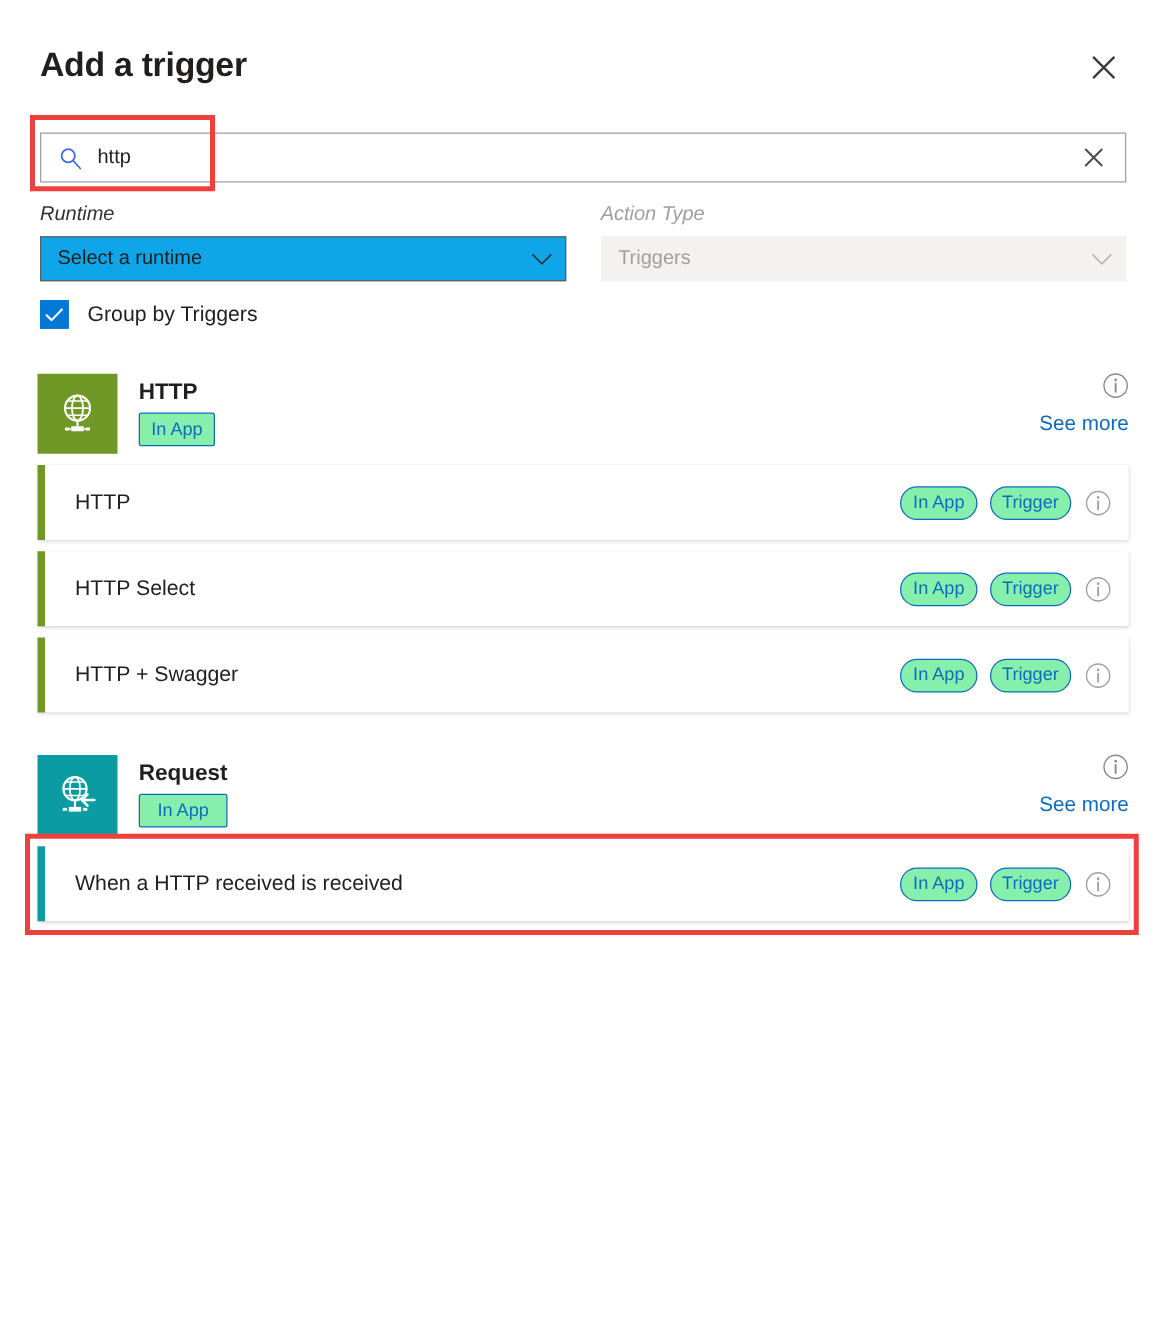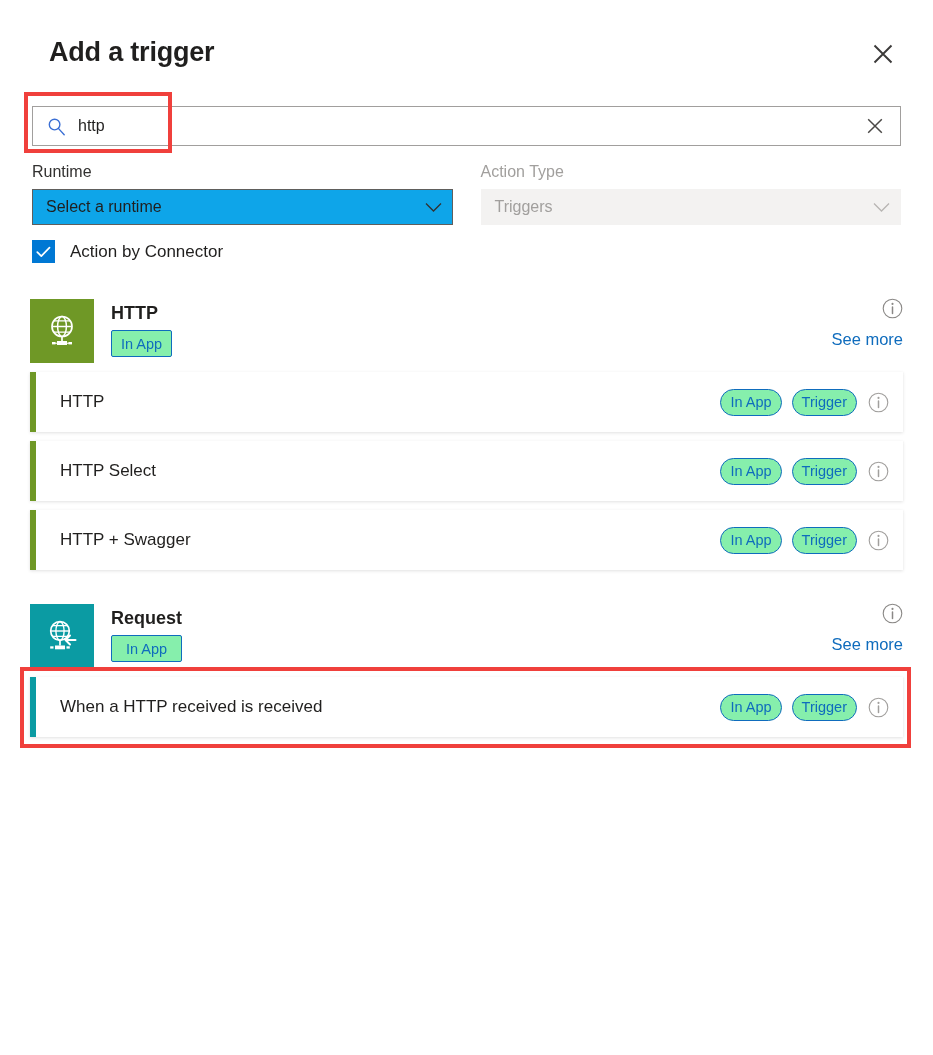--- a/index.html
+++ b/index.html
@@ -10,21 +10,20 @@
     font-family: "Liberation Sans", sans-serif;
     color: #201f1e;
     overflow: hidden;
   }
 
   
   .panel-header {
     position: relative;
     padding: 34px 30px 0 32px;
     height: 96px;
-    margin-left: 17px;
   }
   .panel-title {
     font-size: 27px;
     font-weight: 600;
     letter-spacing: -0.2px;
     color: #201f1e;
     line-height: 36px;
   }
   .close-btn {
     position: absolute;
@@ -84,20 +83,21 @@
     gap: 28px;
   }
   .field { display: flex; flex-direction: column; }
   .field.runtime { width: 428px; }
   .field.actiontype { width: 428px; }
   .field-label {
     font-size: 16px;
     color: #323130;
     margin-bottom: 7px;
     line-height: 20px;
+    font-style: italic;
   }
   .field-label.disabled { color: #a19f9d; }
   .dropdown {
     height: 36px;
     border: 1px solid #605e5c;
     background: #0ea5e9;
     display: flex;
     align-items: center;
     padding: 0 10px 0 13px;
     cursor: pointer;
@@ -303,21 +303,21 @@
     </div>
   </div>
 </div>
 
 <div class="checkbox-row">
   <span class="cb-box">
     <svg width="15" height="12" viewBox="0 0 15 12">
       <path d="M1.3 6.2 L5.3 10.1 L13.5 1.6" stroke="#ffffff" stroke-width="1.7" fill="none" stroke-linecap="round" stroke-linejoin="round"></path>
     </svg>
   </span>
-  <span class="cb-label">Action by Connector</span>
+  <span class="cb-label">Group by Triggers</span>
 </div>
 
 <div class="results">
 
   <div class="connector-group">
     <div class="connector-header">
       <div class="conn-icon" style="background:#6f9826;">
         <svg width="42" height="42" viewBox="0 0 42 42">
           <circle cx="21" cy="16.5" r="10" stroke="#ffffff" stroke-width="1.7" fill="none"></circle>
           <ellipse cx="21" cy="16.5" rx="4.4" ry="10" stroke="#ffffff" stroke-width="1.5" fill="none"></ellipse>

